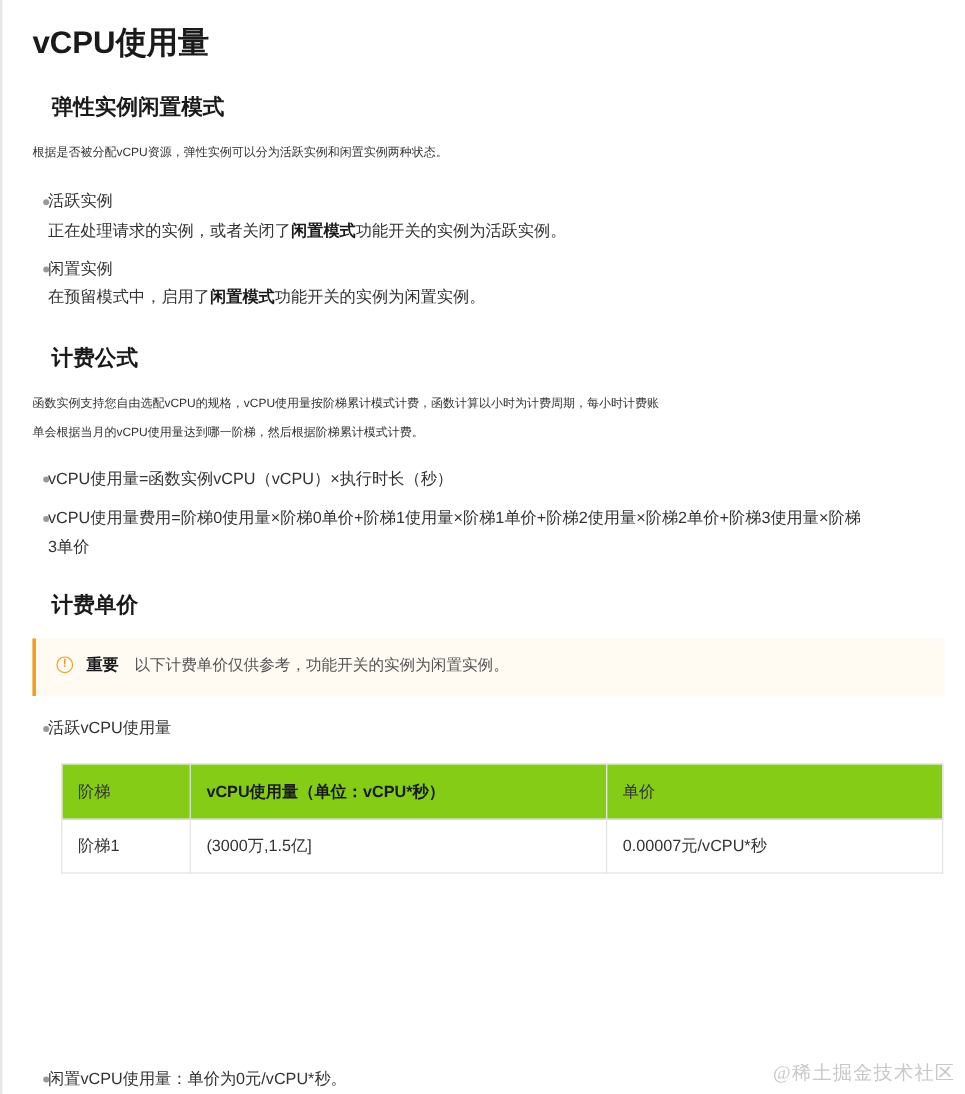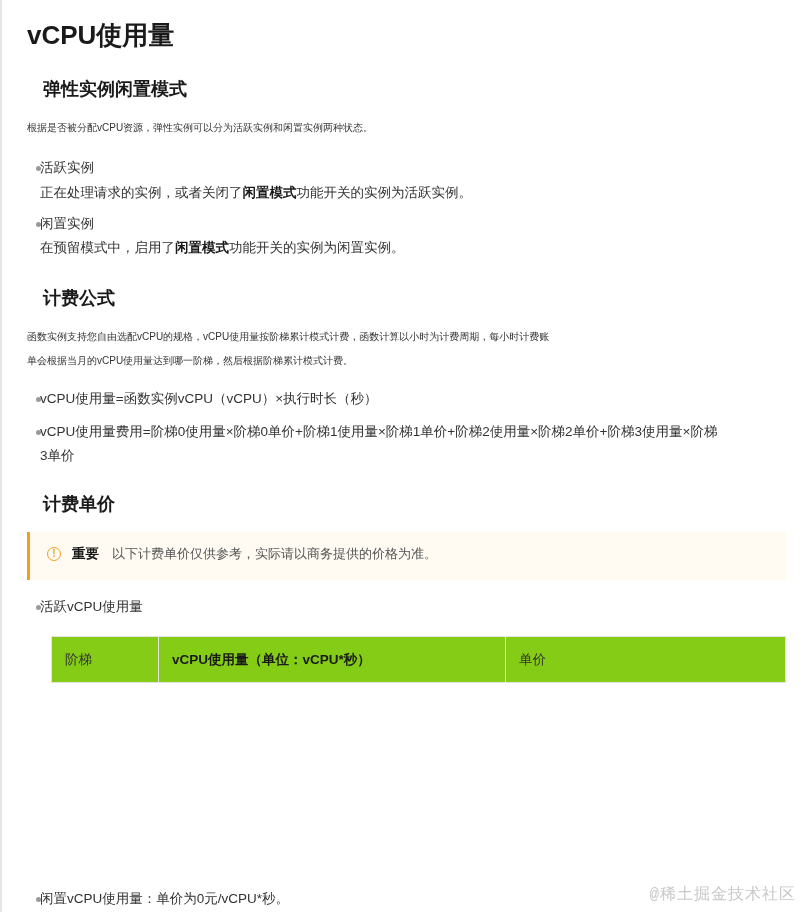--- a/index.html
+++ b/index.html
@@ -32,21 +32,21 @@
     font-size: 13.5px; color: #333333;
   }
   th, td { border: 1px solid #e3e3e3; text-align: left; padding: 0 13px; height: 45px; box-sizing: border-box; }
   th { background: #84cc16; font-weight: bold; color: #1a1a1a; height: 46px; }
   th.first { font-weight: normal; color: #333333; }
   th.last { font-weight: normal; color: #333333; }
   .col1 { width: 107px; }
   .col2 { width: 347px; }
   .watermark {
     position: absolute; right: 8px; top: 884px; font-size: 16px; color: #c8c8c8;
-    font-family: Liberation Mono, monospace; letter-spacing: 1px;
+    font-family: Liberation Serif, serif; letter-spacing: 1px;
   }
 </style>
 </head>
 <body>
 
 <div class="left-rule"></div>
 
 <div class="page">
   <h1>vCPU使用量</h1>
 
@@ -70,35 +70,40 @@
 
   <div class="bullet" style="top:430px"></div>
   <div class="li-text" style="top:418px">vCPU使用量费用=阶梯0使用量×阶梯0单价+阶梯1使用量×阶梯1单价+阶梯2使用量×阶梯2单价+阶梯3使用量×阶梯</div>
   <div class="li-text" style="top:442px">3单价</div>
 
   <h2 style="top:491px">计费单价</h2>
 
   <div class="notice">
     <div class="notice-icon">!</div>
     <div class="notice-label">重要</div>
-    <div class="notice-text">以下计费单价仅供参考，实际请以商务提供的价格为准。</div>
+    <div class="notice-text">以下计费单价仅供参考，功能开关的实例为闲置实例。</div>
   </div>
 
   <div class="bullet" style="top:605px"></div>
   <div class="li-text" style="top:593px">活跃vCPU使用量</div>
 
   <table>
     <thead>
       <tr>
         <th class="col1 first">阶梯</th>
         <th class="col2">vCPU使用量（单位：vCPU*秒）</th>
         <th class="last">单价</th>
       </tr>
     </thead>
     <tbody>
+      <tr>
+        <td>阶梯1</td>
+        <td>(3000万,1.5亿]</td>
+        <td>0.00007元/vCPU*秒</td>
+      </tr>
     </tbody>
   </table>
 
   <div class="bullet" style="top:897px"></div>
   <div class="li-text" style="top:885px">闲置vCPU使用量：单价为0元/vCPU*秒。</div>
 </div>
 
 <div class="watermark">@稀土掘金技术社区</div>
 
 </body></html>

